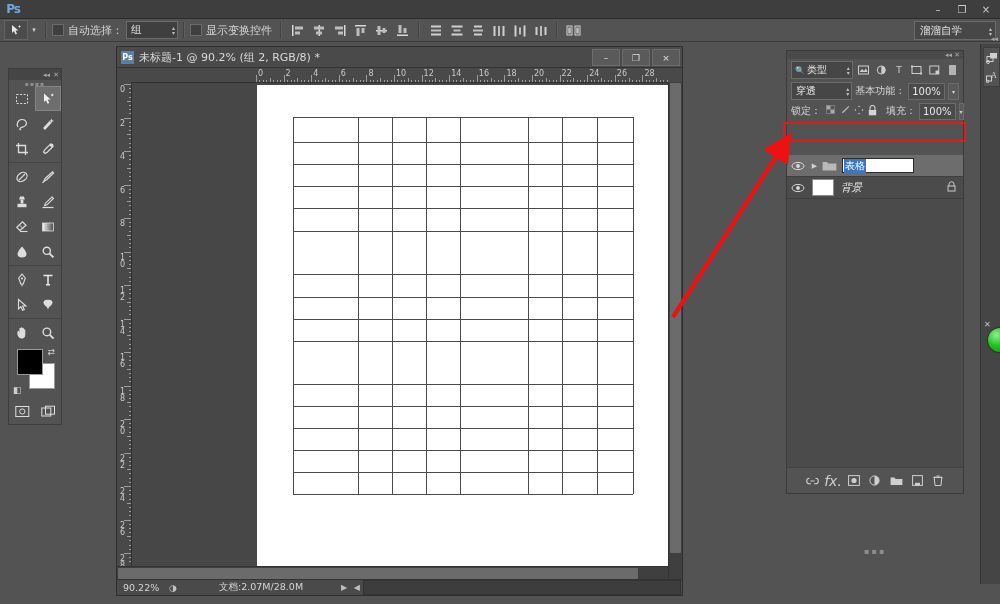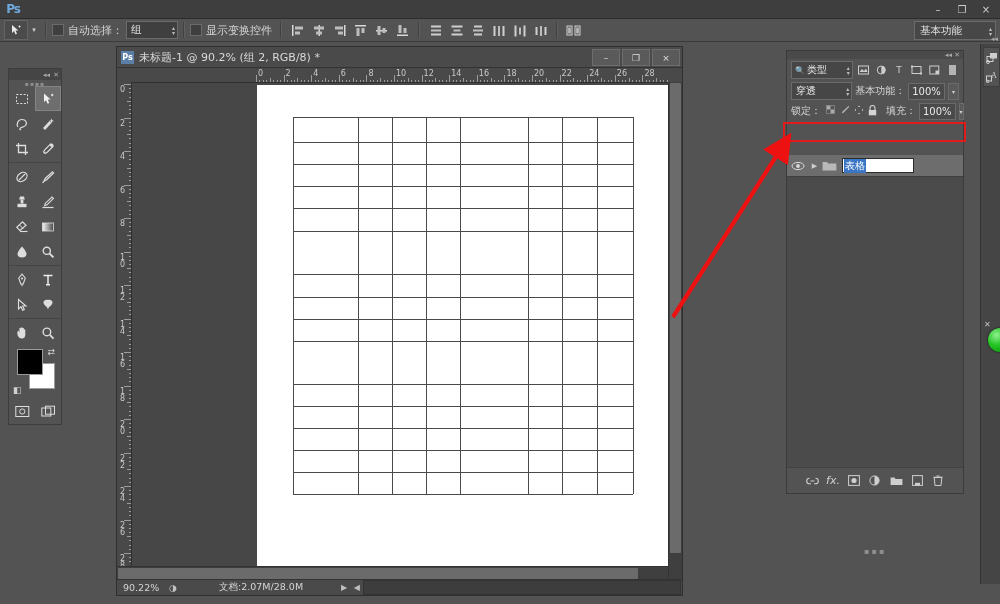--- a/index.html
+++ b/index.html
@@ -290,21 +290,21 @@
     <div class="align-btn">
         <svg width="16" height="13">
           <rect x="1" y="2" width="5" height="9" fill="none" stroke="#d4d4d4"></rect>
           <rect x="9" y="2" width="5" height="9" fill="none" stroke="#d4d4d4"></rect>
           <rect x="2.2" y="3.5" width="2.6" height="6" fill="#bcbcbc"></rect>
           <rect x="10.2" y="3.5" width="2.6" height="6" fill="#bcbcbc"></rect>
         </svg>
       </div>
 
     <div class="wkspace">
-      <span>基本功能</span>
+      <span>溜溜自学</span>
       <span class="spin">▴<br>▾</span>
     </div>
   </div>
 
   <div class="tools">
     <div class="tools-grip">
       <span class="grip-dots">◂◂</span>
       <span class="grip-x">✕</span>
     </div>
     <div class="tools-dots">
@@ -886,29 +886,43 @@
           <div class="expander">▶</div>
           <div class="folder-ico">
             <svg width="15" height="12">
               <path d="M0.6 10.5 L0.6 2 L5 2 L6.2 3.6 L14.4 3.6 L14.4 10.5 Z" fill="#b9b9b9"></path>
             </svg>
           </div>
           <div class="name-input">
             <span class="name-sel">表格</span>
           </div>
         </div>
+        <div class="layer-item">
+          <div class="eye">
+            <svg width="14" height="10">
+              <ellipse cx="7" cy="5" rx="6" ry="3.6" fill="none" stroke="#dadada" stroke-width="1"></ellipse>
+              <circle cx="7" cy="5" r="1.9" fill="#dadada"></circle>
+            </svg>
+          </div>
+          <div class="thumb-box"></div>
+          <div class="layer-name">背景</div>
+          <div class="lock-badge"><svg width="9" height="11">
+              <path d="M2 5 L2 3.2 A2.4 2.4 0 0 1 7 3.2 L7 5" fill="none" stroke="#c9c9c9" stroke-width="1"></path>
+              <rect x="1" y="5" width="7" height="5" fill="none" stroke="#c9c9c9" stroke-width="1"></rect>
+            </svg></div>
+        </div>
       </div>
 
     <div class="lp-footer">
       <div>
           <svg width="13" height="10">
             <path d="M4.5 5 L8.5 5 M3.5 2.2 A2.8 2.8 0 0 0 3.5 7.8 L5 7.8 M9.5 2.2 A2.8 2.8 0 0 1 9.5 7.8 L8 7.8" stroke="#cfcfcf" stroke-width="1.1" fill="none"></path>
           </svg>
         </div>
-      <div style="font-style:italic;font-size:11px;">fx.</div>
+      <div style="font-style:italic;font-size:14px;">fx.</div>
       <div>
           <svg width="12" height="11">
             <rect x="0.6" y="0.6" width="10.8" height="9.8" fill="none" stroke="#cfcfcf"></rect>
             <circle cx="6" cy="5.5" r="2.6" fill="#cfcfcf"></circle>
           </svg>
         </div>
       <div>
           <svg width="12" height="11">
             <circle cx="5.5" cy="5.5" r="4.6" fill="none" stroke="#cfcfcf"></circle>
             <path d="M5.5 0.9 A4.6 4.6 0 0 1 5.5 10.1 Z" fill="#cfcfcf"></path>

